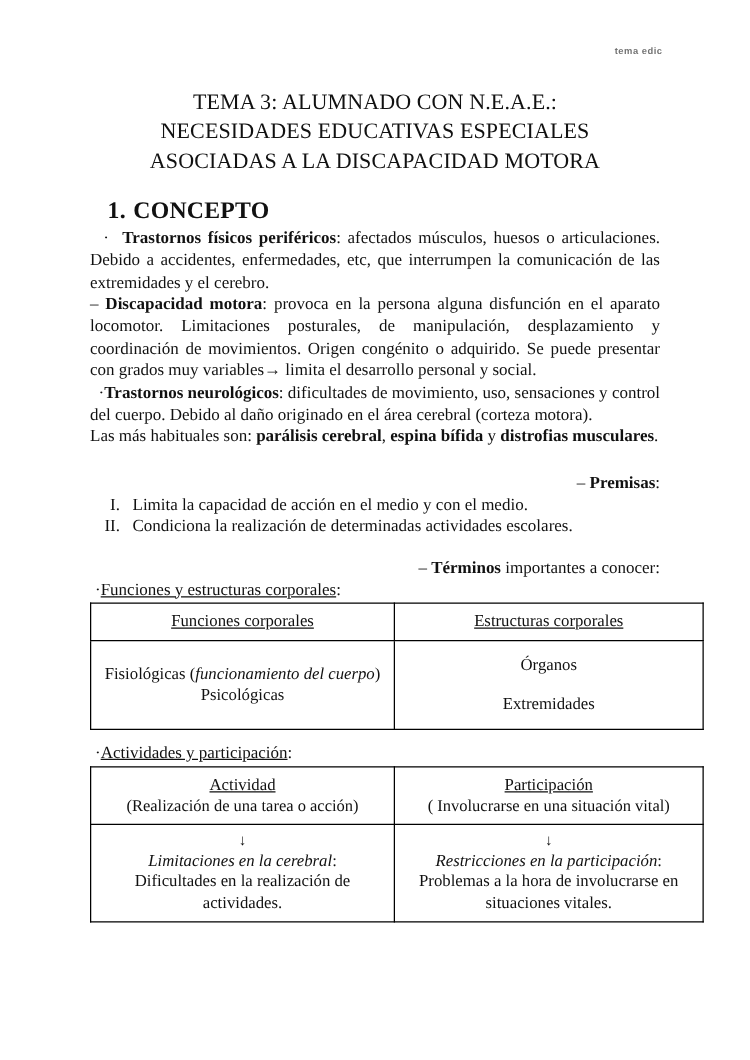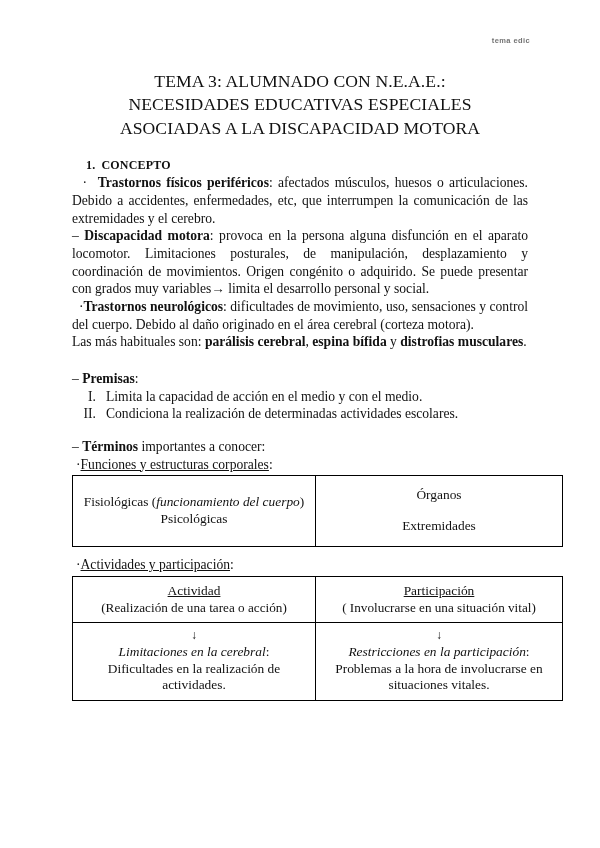--- a/index.html
+++ b/index.html
@@ -52,35 +52,35 @@
     font-size: 17.6px;
     line-height: 1.33;
     letter-spacing: 0.1px;
     margin: 0 0 18px 0;
   }
   .doc-title .tline { display: block; }
 
   
   .section-heading {
     font-weight: bold;
-    font-size: 12px;
+    font-size: 19px;
     margin: 0 0 1px 14px;
     letter-spacing: 0.2px;
   }
   .section-heading .num { margin-right: 6px; }
 
   
   p.body {
     margin: 0;
     font-size: 13.6px;
     line-height: 1.3;
     text-align: justify;
     text-justify: inter-word;
   }
-  p.body.nojust { text-align: left; }
+  p.body.nojust { text-align: right; }
   .ind-dash { }
   .bullet-mid { }
   b { font-weight: bold; }
   i { font-style: italic; }
   u { text-decoration: underline; }
 
   .gap-sm { height: 9px; }
   .gap-md { height: 15px; }
   .gap-lg { height: 19px; }
 
@@ -190,20 +190,24 @@
 
     <div class="gap-md"></div>
 
     <p class="body nojust"><span>–</span>&nbsp;<b>Términos</b><span> importantes a conocer:</span></p>
 
     <p class="table-caption"><span>·</span><span class="cap">Funciones y estructuras corporales</span><span>:</span></p>
 
     <table class="doc-table">
       <tbody>
         <tr>
+          <td class="col-a hdr"><span class="hd">Funciones corporales</span></td>
+          <td class="col-b hdr"><span class="hd">Estructuras corporales</span></td>
+        </tr>
+        <tr>
           <td class="col-a tall">
             <span class="cellline"><span>Fisiológicas (</span><i>funcionamiento del cuerpo</i><span>)</span></span>
             <span class="cellline">Psicológicas</span>
           </td>
           <td class="col-b tall">
             <span class="cellline">Órganos</span>
             <span class="cellline" style="margin-top:14px;">Extremidades</span>
           </td>
         </tr>
       </tbody>

